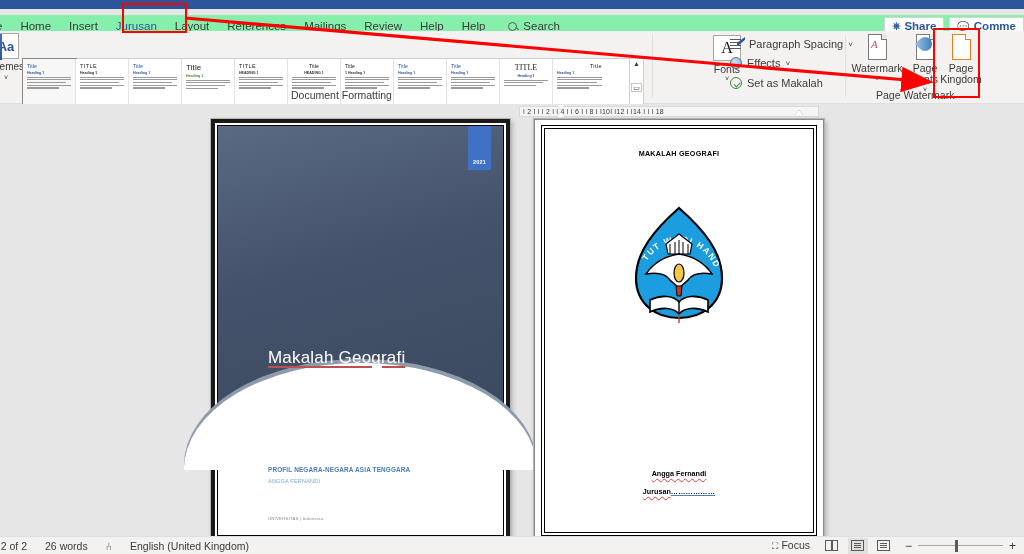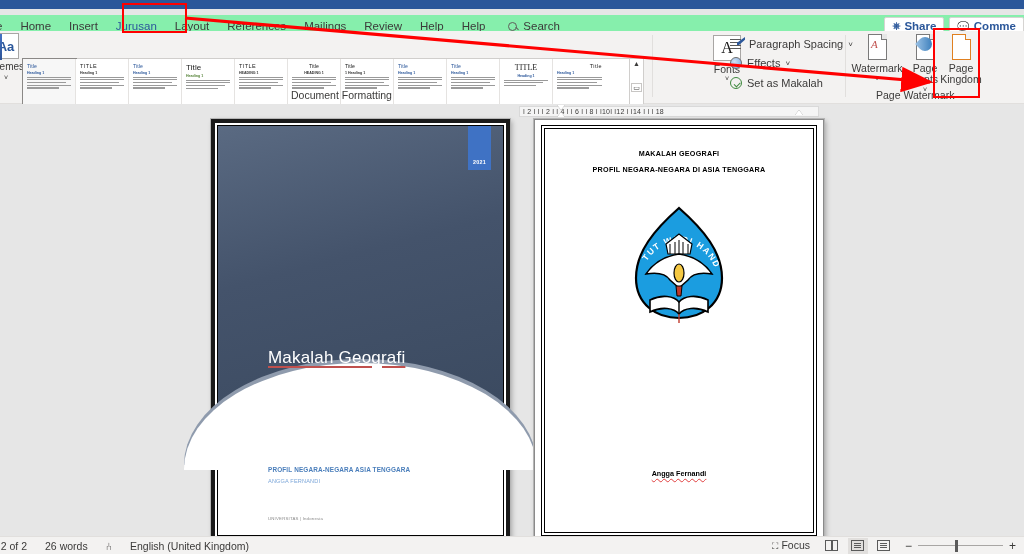--- a/index.html
+++ b/index.html
@@ -620,21 +620,20 @@
         <div class="coverAuthor">ANGGA FERNANDI</div>
         <div class="coverFoot">UNIVERSITAS  |  Indonesia</div>
       </div>
     </div>
 
     <div class="page" id="page2">
       <div class="brd-out"></div>
       <div class="brd-in"></div>
 
       <div class="p2-h1">MAKALAH GEOGRAFI</div>
-      <div class="p2-h2">PROFIL NEGARA-NEGARA DI ASIA TENGGARA</div>
 
       <div class="logo-wrap">
         <svg viewBox="0 0 110 120" width="110" height="120">
           <path d="M55 4 C 30 26, 12 48, 12 74 C 12 100, 32 114, 55 114 C 78 114, 98 100, 98 74 C 98 48, 80 26, 55 4 Z" fill="#1b9de0" stroke="#000" stroke-width="2.2"></path>
           <path id="arcp" d="M20 62 A 40 46 0 0 1 90 62" fill="none"></path>
           <text font-size="8.5" font-weight="bold" fill="#fff" font-family="Liberation Sans, sans-serif" letter-spacing="1.4">
             <textPath href="#arcp" startOffset="6%">TUT WURI HANDAYANI</textPath>
           </text>
           <path d="M42 40 L55 30 L68 40 L66 50 L44 50 Z" fill="#fff" stroke="#000" stroke-width="1.2"></path>
           <path d="M46 40 v10 M51 38 v12 M55 36 v14 M59 38 v12 M64 40 v10" stroke="#000" stroke-width="1"></path>
@@ -642,20 +641,23 @@
           <ellipse cx="55" cy="69" rx="5" ry="9" fill="#f5c842" stroke="#000" stroke-width="1.2"></ellipse>
           <path d="M52 82 h6 l-1 10 h-4 Z" fill="#c0392b" stroke="#000" stroke-width="1"></path>
           <path d="M26 96 C 38 90, 50 92, 55 98 C 60 92, 72 90, 84 96 L84 108 C 72 102, 60 104, 55 110 C 50 104, 38 102, 26 108 Z" fill="#fff" stroke="#000" stroke-width="1.6"></path>
           <path d="M55 98 v12" stroke="#000" stroke-width="1.4"></path>
           <path d="M55 110 v9" stroke="#c0392b" stroke-width="1.4"></path>
         </svg>
       </div>
 
       <div class="p2-name">
         <span class="u spell">Angga Fernandi</span>
+      </div>
+      <div class="p2-jur">
+        <span class="u spell">Jurusan</span><span class="dots bluesq">………………</span>
       </div>
 
     </div>
   </div>
 
   <div class="statusbar">
     <span class="sb first">e 2 of 2</span>
     <span class="sb">26 words</span>
     <span class="sb">⑃</span>
     <span class="sb">English (United Kingdom)</span>

